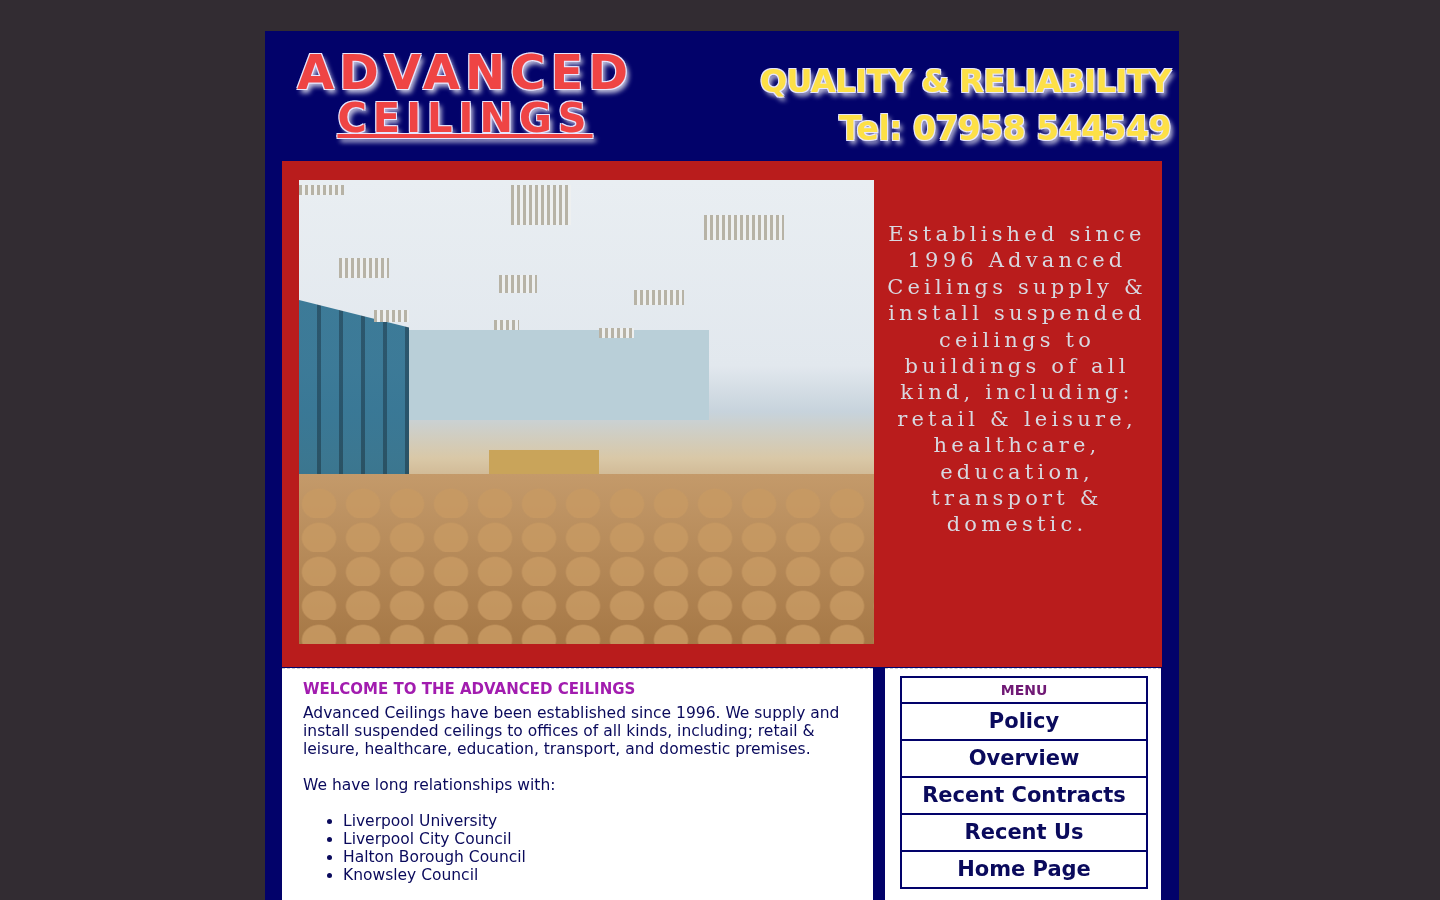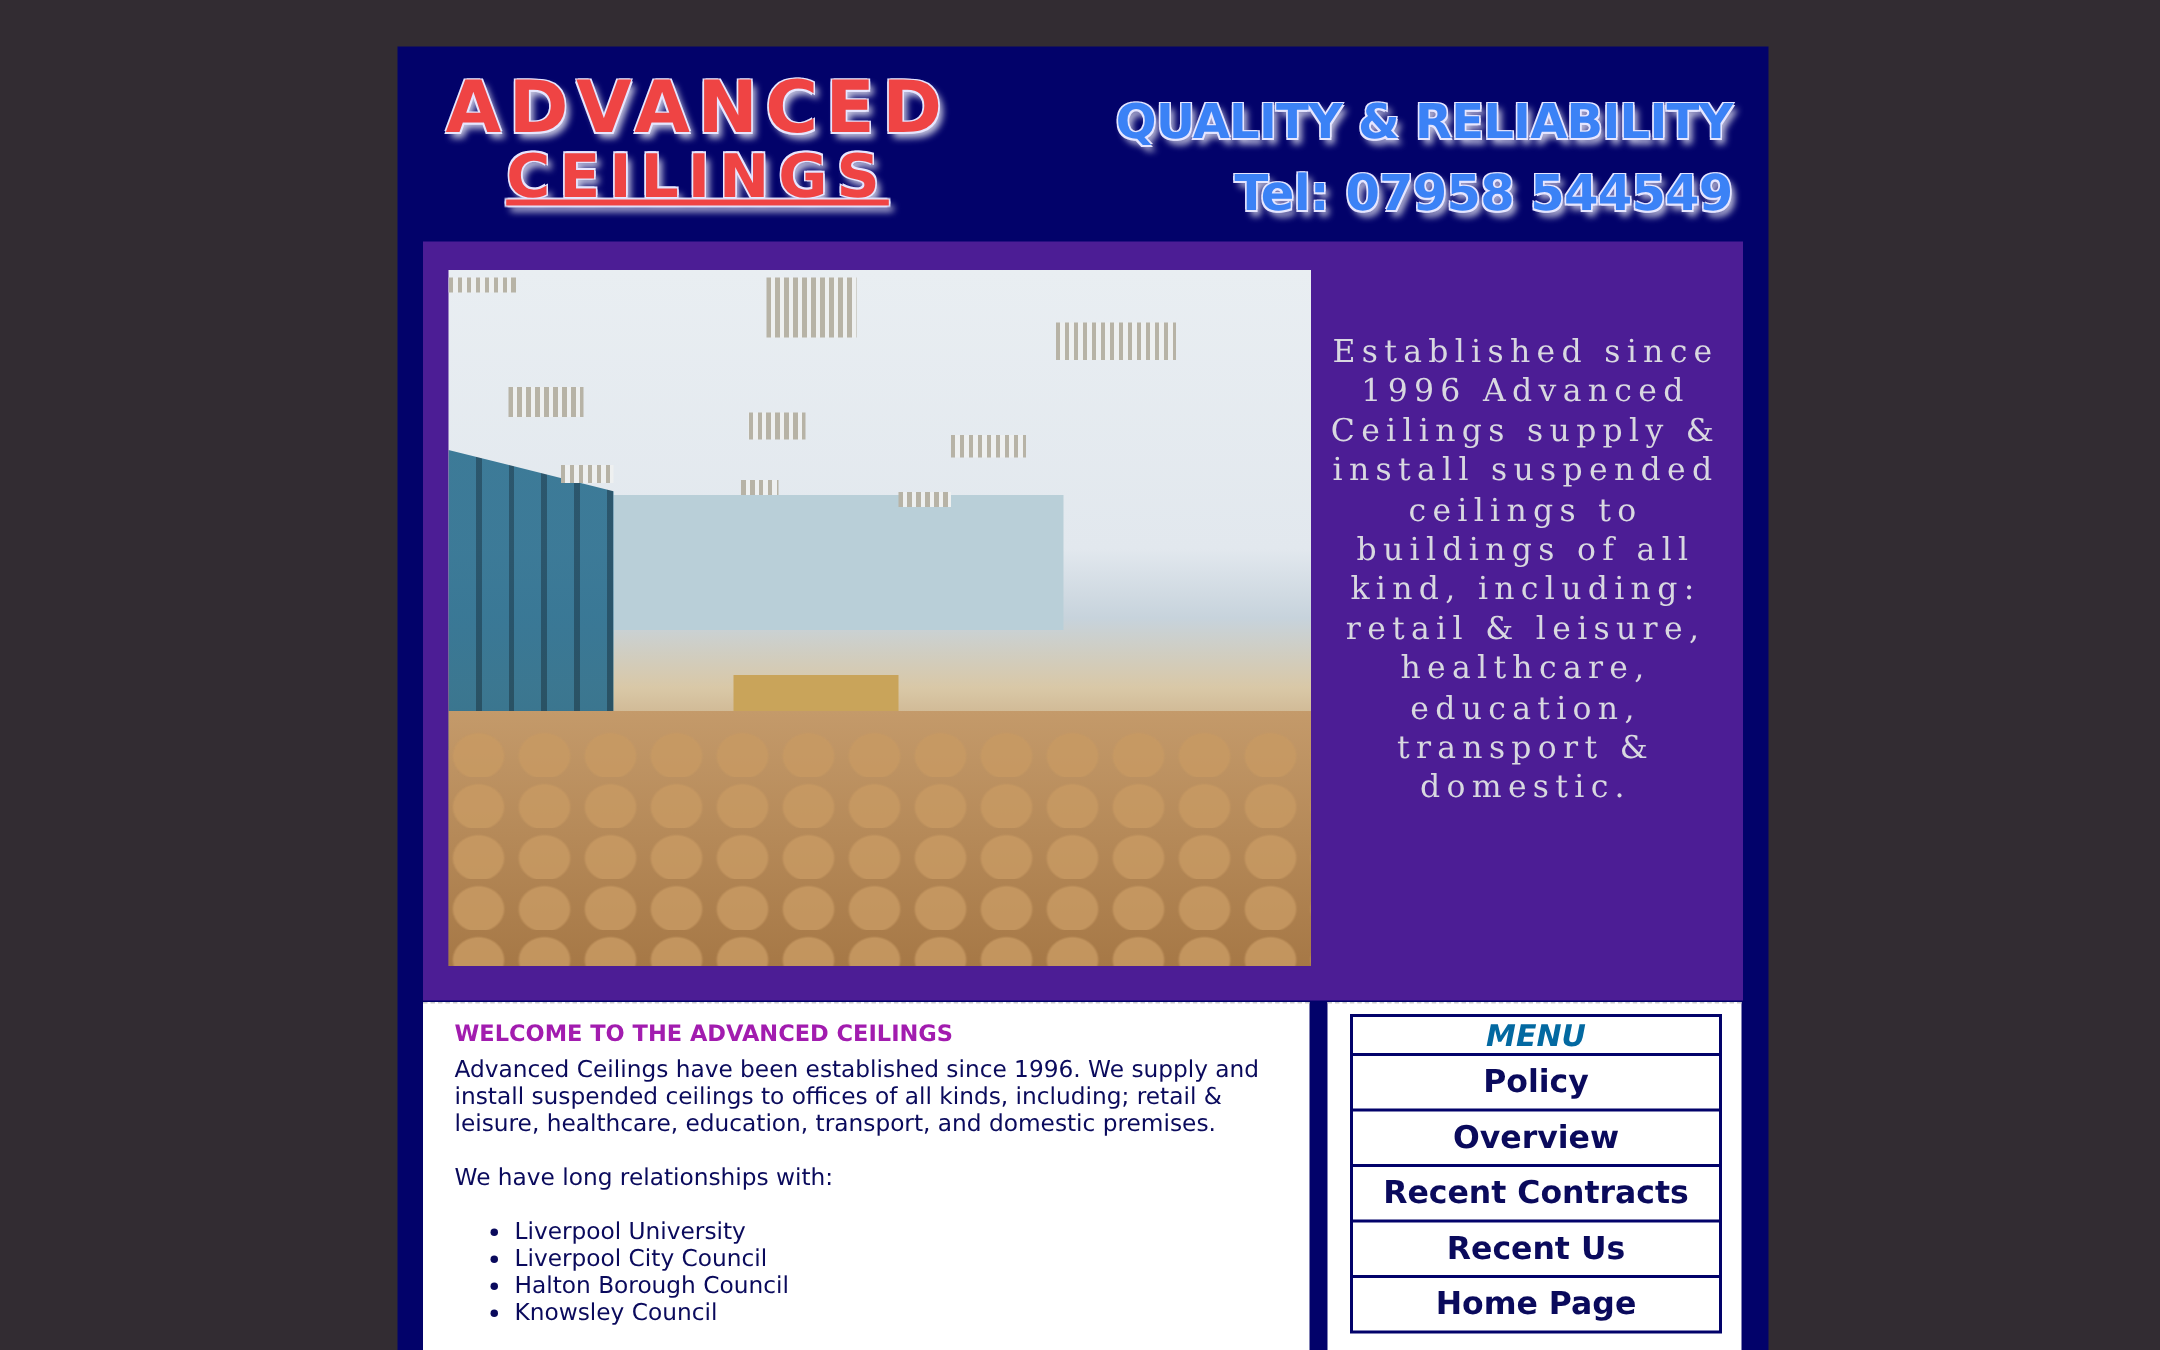--- a/index.html
+++ b/index.html
@@ -17,32 +17,32 @@
   .logo {
     position:absolute; left:30px; top:18px; width:340px;
     font-family:"DejaVu Sans", sans-serif; font-weight:bold;
     color:#ef4444; text-align:center; line-height:46px;
     letter-spacing:5px;
     text-shadow: -1px -1px 0 #e6e6ff, 1px -1px 0 #e6e6ff, -1px 1px 0 #e6e6ff, 1px 1px 0 #e6e6ff, 3px 4px 5px #c8c8e0;
   }
   .logo .l1 { font-size:48px; display:block; }
   .logo .l2 { font-size:40px; display:block; letter-spacing:6px;text-decoration:underline; }
   .tagline {
-    position:absolute; right:24px; top:28px; text-align:right;
+    position:absolute; right:8px; top:28px; text-align:right;
     font-family:"DejaVu Sans", sans-serif; font-weight:bold;
-    color:#3b82f6;
+    color:#fde047;
     text-shadow: -1px -1px 0 #e6e6ff, 1px -1px 0 #e6e6ff, -1px 1px 0 #e6e6ff, 1px 1px 0 #e6e6ff, 3px 4px 5px #c8c8e0;
   }
   .tagline .q { font-size:32px; line-height:44px; display:block; letter-spacing:-0.5px; }
   .tagline .t { font-size:33px; line-height:52px; display:block; letter-spacing:-0.5px; }
 
   
   .hero {
     position:absolute; left:17px; top:130px; width:880px; height:506px;
-    background:#4c1d95;
+    background:#b91c1c;
     text-decoration:underline;
   }
   .photo {
     position:absolute; left:17px; top:19px; width:575px; height:464px;
     overflow:hidden;
     background: linear-gradient(180deg, #e9eef2 0%, #e2e8ee 40%, #c7d3dc 50%, #d9c8a7 60%, #b88f62 75%, #a47a4e 100%);
   }
   .photo .win {
     position:absolute; left:0; top:120px; width:110px; height:200px;
     background: repeating-linear-gradient(90deg, #2a6e8e 0 18px, #17465e 18px 22px);
@@ -98,22 +98,22 @@
 
   .sidebar {
     position:absolute; left:620px; top:637px; width:276px; height:300px;
     background:#fff; border-top:1px dashed #ccc;
   }
   .menu {
     position:absolute; left:15px; top:7px; width:244px;
     border:2px solid #02026a; border-bottom:none;
   }
   .menu .mh {
-    text-align:center; font-weight:bold; font-size:20px; color:#0369a1;
-    height:24px; line-height:24px; border-bottom:2px solid #02026a;font-style:italic;
+    text-align:center; font-weight:bold; font-size:14px; color:#701a75;
+    height:24px; line-height:24px; border-bottom:2px solid #02026a;
   }
   .menu .mi {
     display:block; text-align:center; font-weight:bold; font-size:21px;
     color:#0a0a5c; text-decoration:none;
     height:35px; line-height:35px; border-bottom:2px solid #02026a;
   }
 </style>
 </head>
 <body>
 

